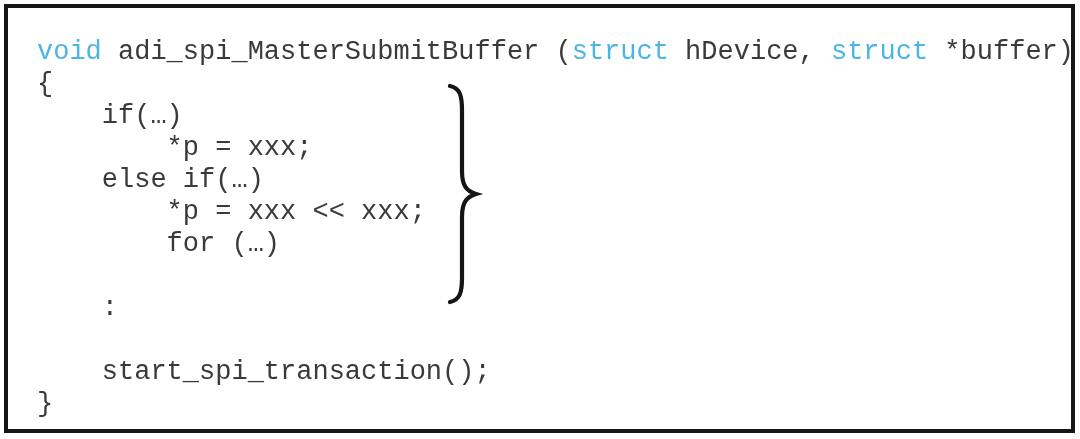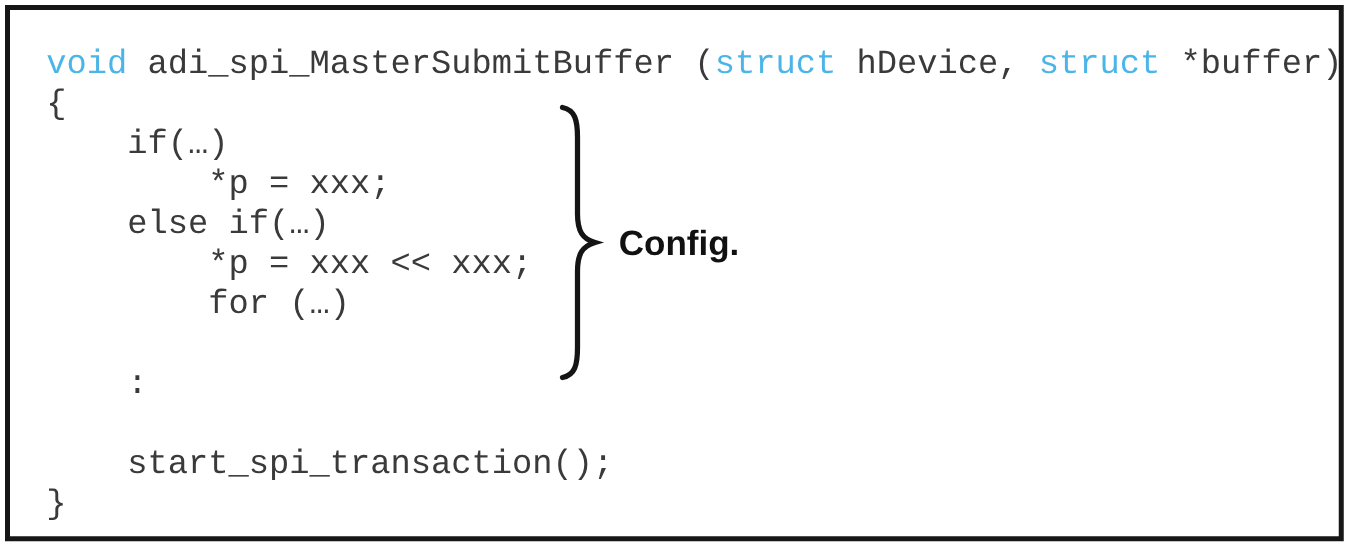--- a/index.html
+++ b/index.html
@@ -62,15 +62,14 @@
 <div class="frame">
 
   <pre class="code-block" id="code-block"><div class="code-line"><span class="seg-keyword">void</span><span class="seg-plain"> adi_spi_MasterSubmitBuffer (</span><span class="seg-keyword">struct</span><span class="seg-plain"> hDevice, </span><span class="seg-keyword">struct</span><span class="seg-plain"> *buffer)</span></div><div class="code-line"><span class="seg-plain">{</span></div><div class="code-line"><span class="seg-plain">    if(…)</span></div><div class="code-line"><span class="seg-plain">        *p = xxx;</span></div><div class="code-line"><span class="seg-plain">    else if(…)</span></div><div class="code-line"><span class="seg-plain">        *p = xxx &lt;&lt; xxx;</span></div><div class="code-line"><span class="seg-plain">        for (…)</span></div><div class="code-line">&nbsp;</div><div class="code-line"><span class="seg-plain">    :</span></div><div class="code-line">&nbsp;</div><div class="code-line"><span class="seg-plain">    start_spi_transaction();</span></div><div class="code-line"><span class="seg-plain">}</span></div></pre>
 
   <div class="brace-wrap">
     <svg width="40" height="222" viewBox="0 0 40 222">
       <path d="M6 3 C 16 5, 18 13, 18 27 L18 88 C 18 102, 22 108, 32 111 C 22 114, 18 120, 18 134 L18 195 C 18 209, 16 217, 6 219" fill="none" stroke="var(--brace)" stroke-width="4.2" stroke-linecap="round"></path>
     </svg>
   </div>
 
-  <div class="config-label">Config.</div>
 
 </div>
 
 </body></html>

